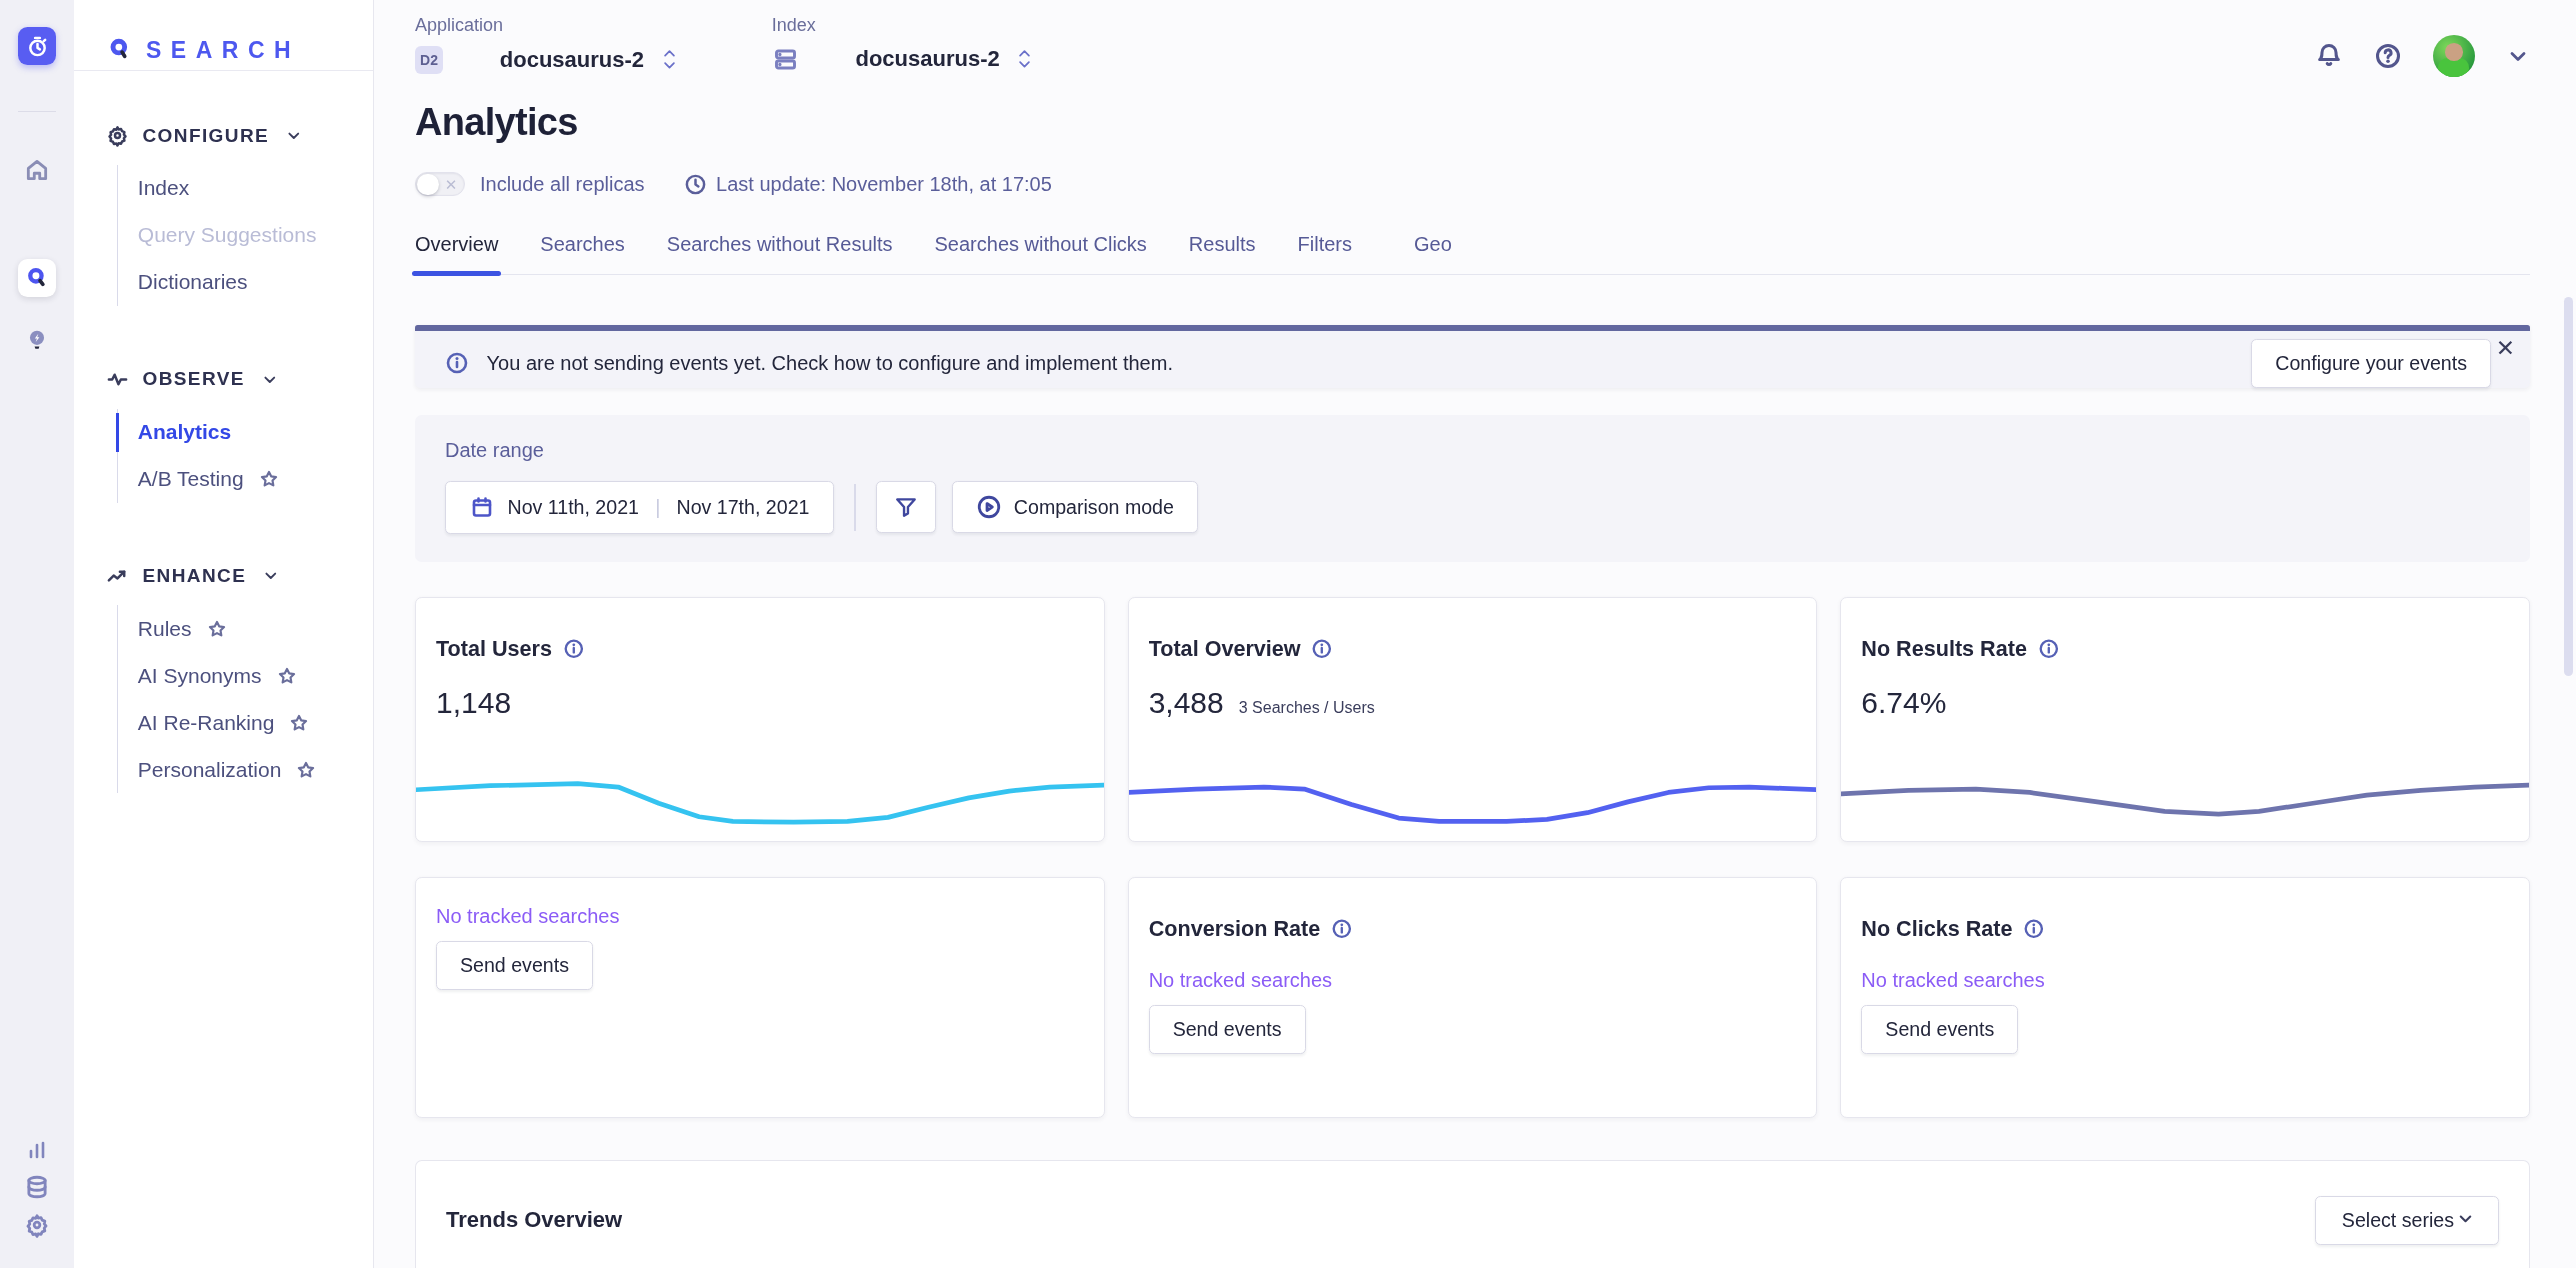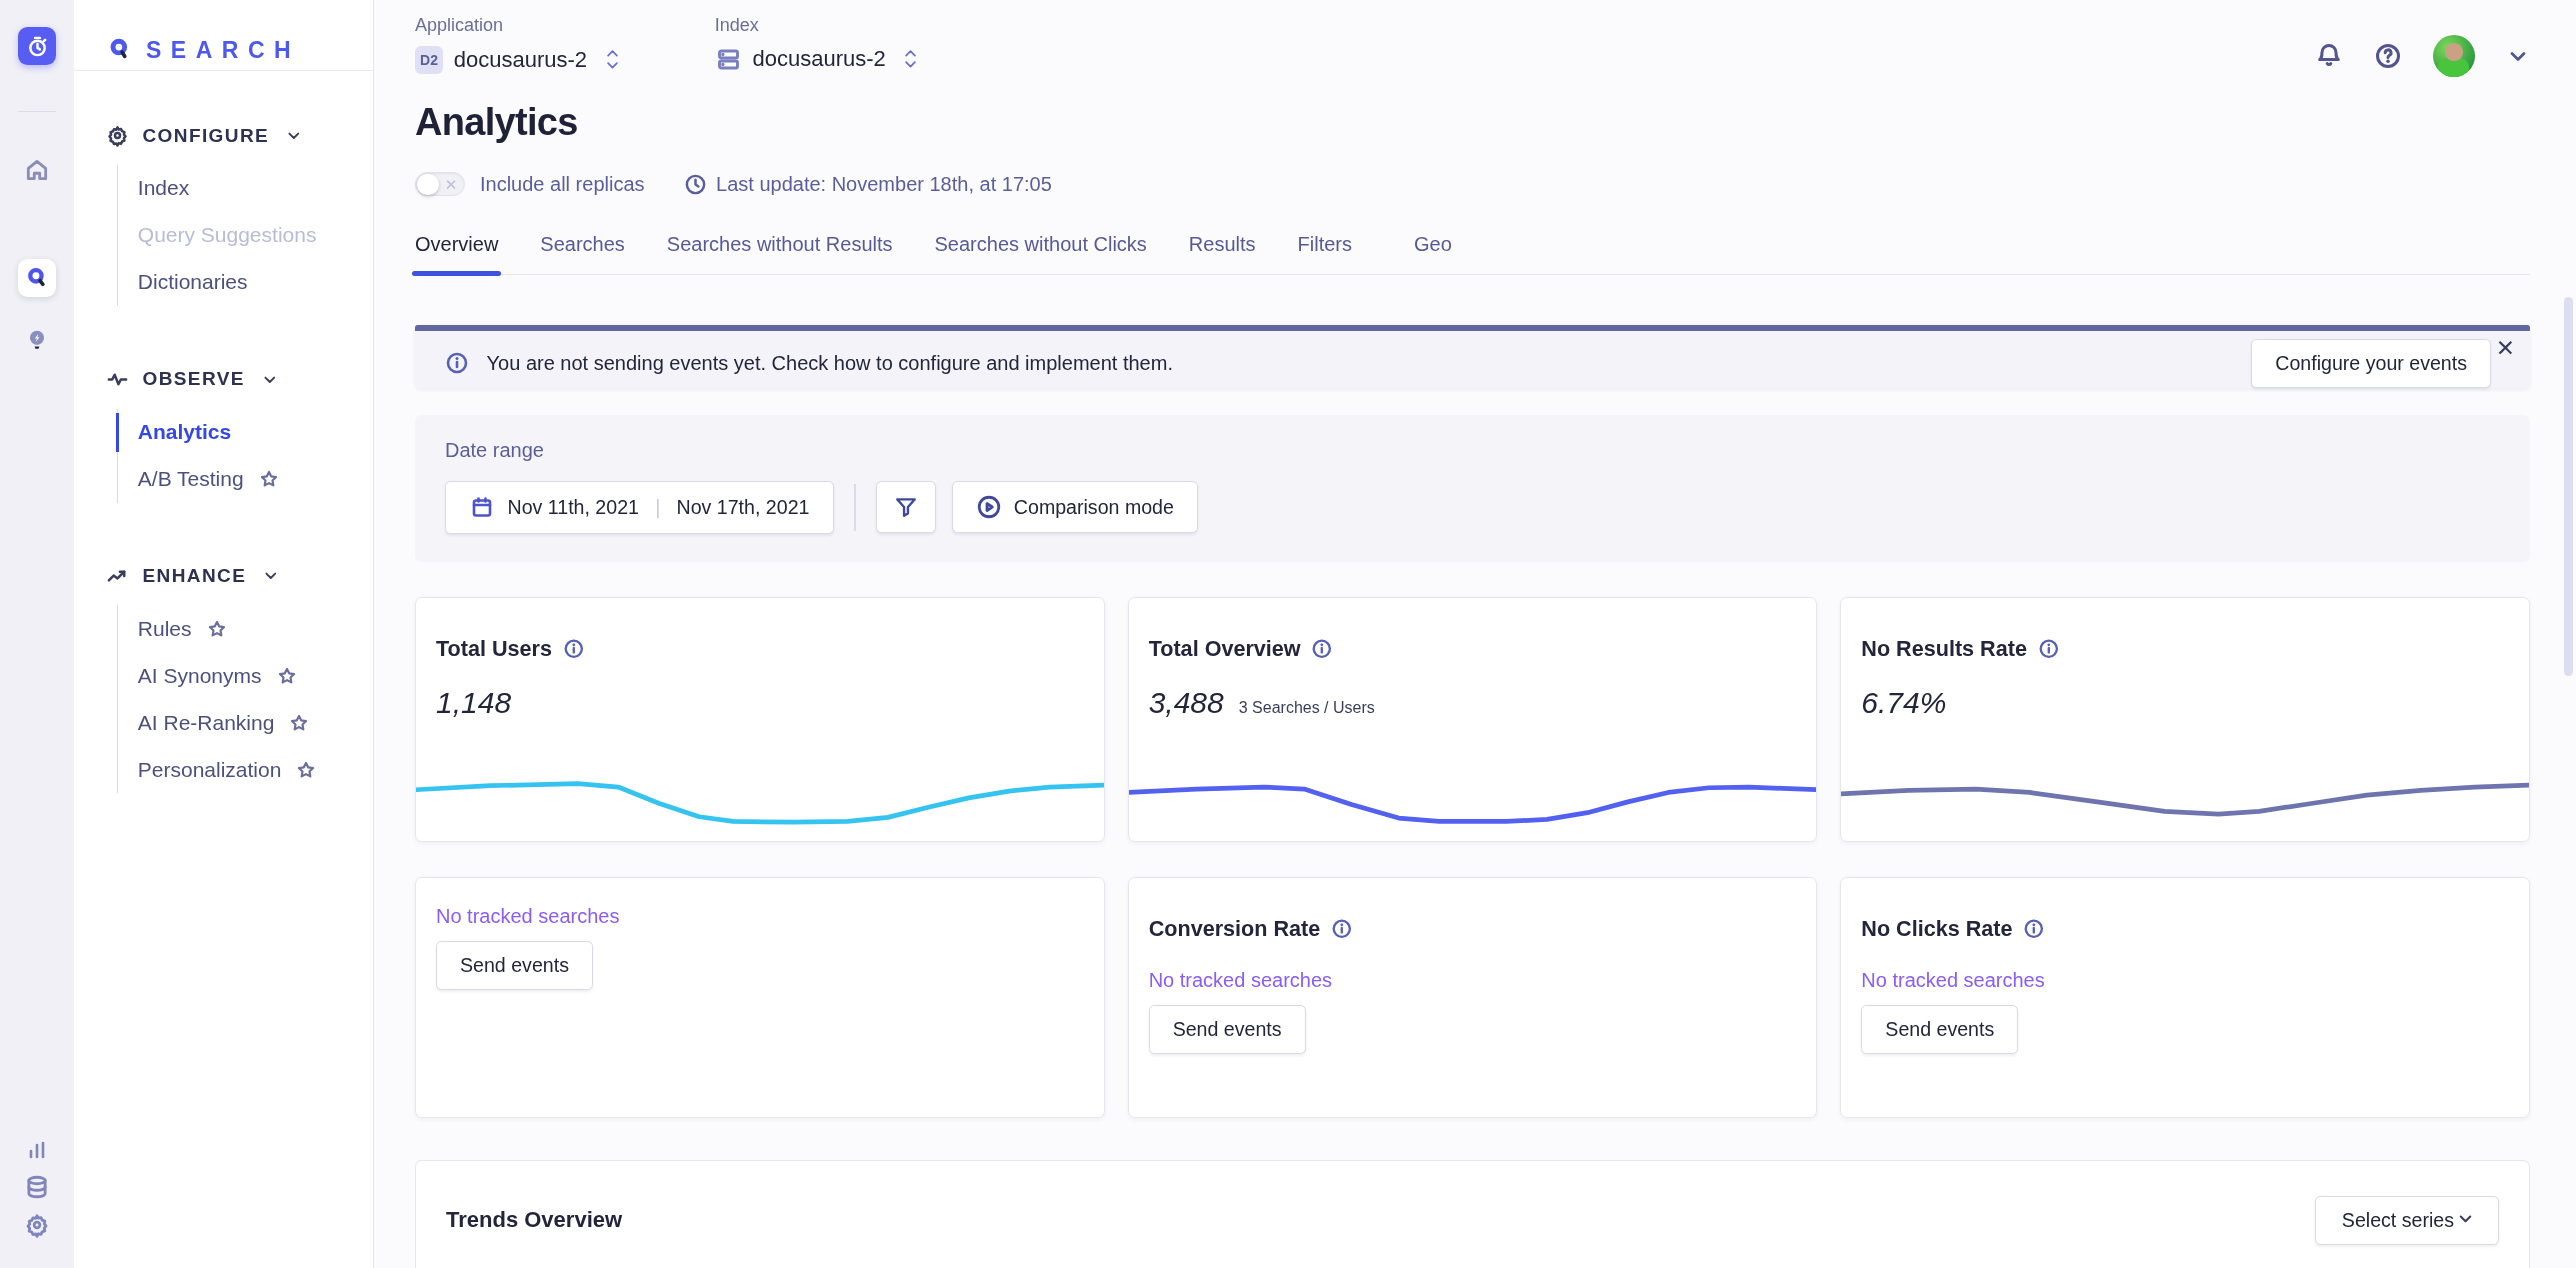--- a/index.html
+++ b/index.html
@@ -30,21 +30,21 @@
   .nav-item.muted { color:#b9bcd6; }
   .nav-item.active { color:#3348e6; font-weight:bold; }
   .nav-item.active::before { content:""; position:absolute; left:-21.6px; top:4px; bottom:4px; width:2.7px; background:#3348e6; }
 
   
   main { flex:1; display:flex; flex-direction:column; padding:0 46px 0 41px; min-width:0; }
   .topbar { display:flex; align-items:flex-start; padding-top:15px; height:96px; }
   .switch-label { font-size:18px; color:#6a6e9b; margin-bottom:9.5px; }
   .switch-value { display:flex; align-items:center; gap:10.8px; }
   .app-badge { width:28px; height:28px; border-radius:6px; background:#dfdff5; color:#5d5f92; font-size:14px; font-weight:bold; display:flex; align-items:center; justify-content:center; }
-  .switch-name { font-size:22px; font-weight:normal; color:#23263b; }
+  .switch-name { font-size:22px; font-weight:bold; color:#23263b;margin-left:46px; }
   .updown { display:flex; flex-direction:column; gap:2.7px; margin-left:6.8px; cursor:pointer; }
   .index-switch { margin-left:95px; }
   .topbar-spacer { flex:1; }
   .top-actions { display:flex; align-items:center; gap:31px; padding-top:20px; }
   .avatar { width:42px; height:42px; border-radius:50%; background:radial-gradient(circle at 35% 30%, #7ed85a, #2e9e3f 70%, #1d7a30); position:relative; overflow:hidden; cursor:pointer; }
   .avatar::after { content:""; position:absolute; left:12px; top:8px; width:17.6px; height:17.6px; border-radius:50%; background:#caa183; }
   .avatar::before { content:""; position:absolute; left:5.4px; top:23px; width:31px; height:20px; border-radius:9.5px; background:#49c43d; }
 
   h1.page-title { font-size:38px; font-weight:bold; color:#1e2137; margin-top:24px; letter-spacing:-0.7px; }
 
@@ -76,21 +76,21 @@
   .icon-btn { padding:12px 16px; display:flex; align-items:center; }
   .comparison-btn { display:flex; align-items:center; gap:12px; }
 
   .cards { display:grid; grid-template-columns:1fr 1fr 1fr; gap:23px; margin-top:35px; }
   .card { background:#ffffff; border:1.4px solid #e6e6ee; border-radius:6.8px; box-shadow:0 1.4px 4px rgba(35,38,59,.05); position:relative; overflow:hidden; }
   .metric-card { height:245px; }
   .event-card { height:241px; }
   .card-head { display:flex; align-items:center; gap:10.8px; padding:38px 0 0 20px; }
   .card-title { font-size:21.6px; font-weight:bold; color:#23263b; }
   .card-value-row { display:flex; align-items:baseline; gap:15px; padding:24px 0 0 20px; }
-  .card-value { font-size:30px; color:#23263b;font-style:italic; }
+  .card-value { font-size:30px; color:#23263b; }
   .card-sub { font-size:16px; color:#3a3d5c; }
   .spark { position:absolute; left:0; right:0; bottom:0; width:100%; height:89px; display:block; }
   .card-status { font-size:20px; color:#8b5cf6; padding:27px 0 0 20px; }
   .send-btn { margin:13.5px 0 0 20px; }
 
   .trends { margin-top:42px; background:#ffffff; border:1.4px solid #e6e6ee; border-bottom:none; border-radius:6.8px 6.8px 0 0; padding:35px 30px 41px; display:flex; align-items:center; }
   .trends-title { font-size:22px; font-weight:bold; color:#23263b; }
   .trends-spacer { flex:1; }
   .select-btn { display:flex; align-items:flex-start; gap:2px;padding-left:26px; }
 

